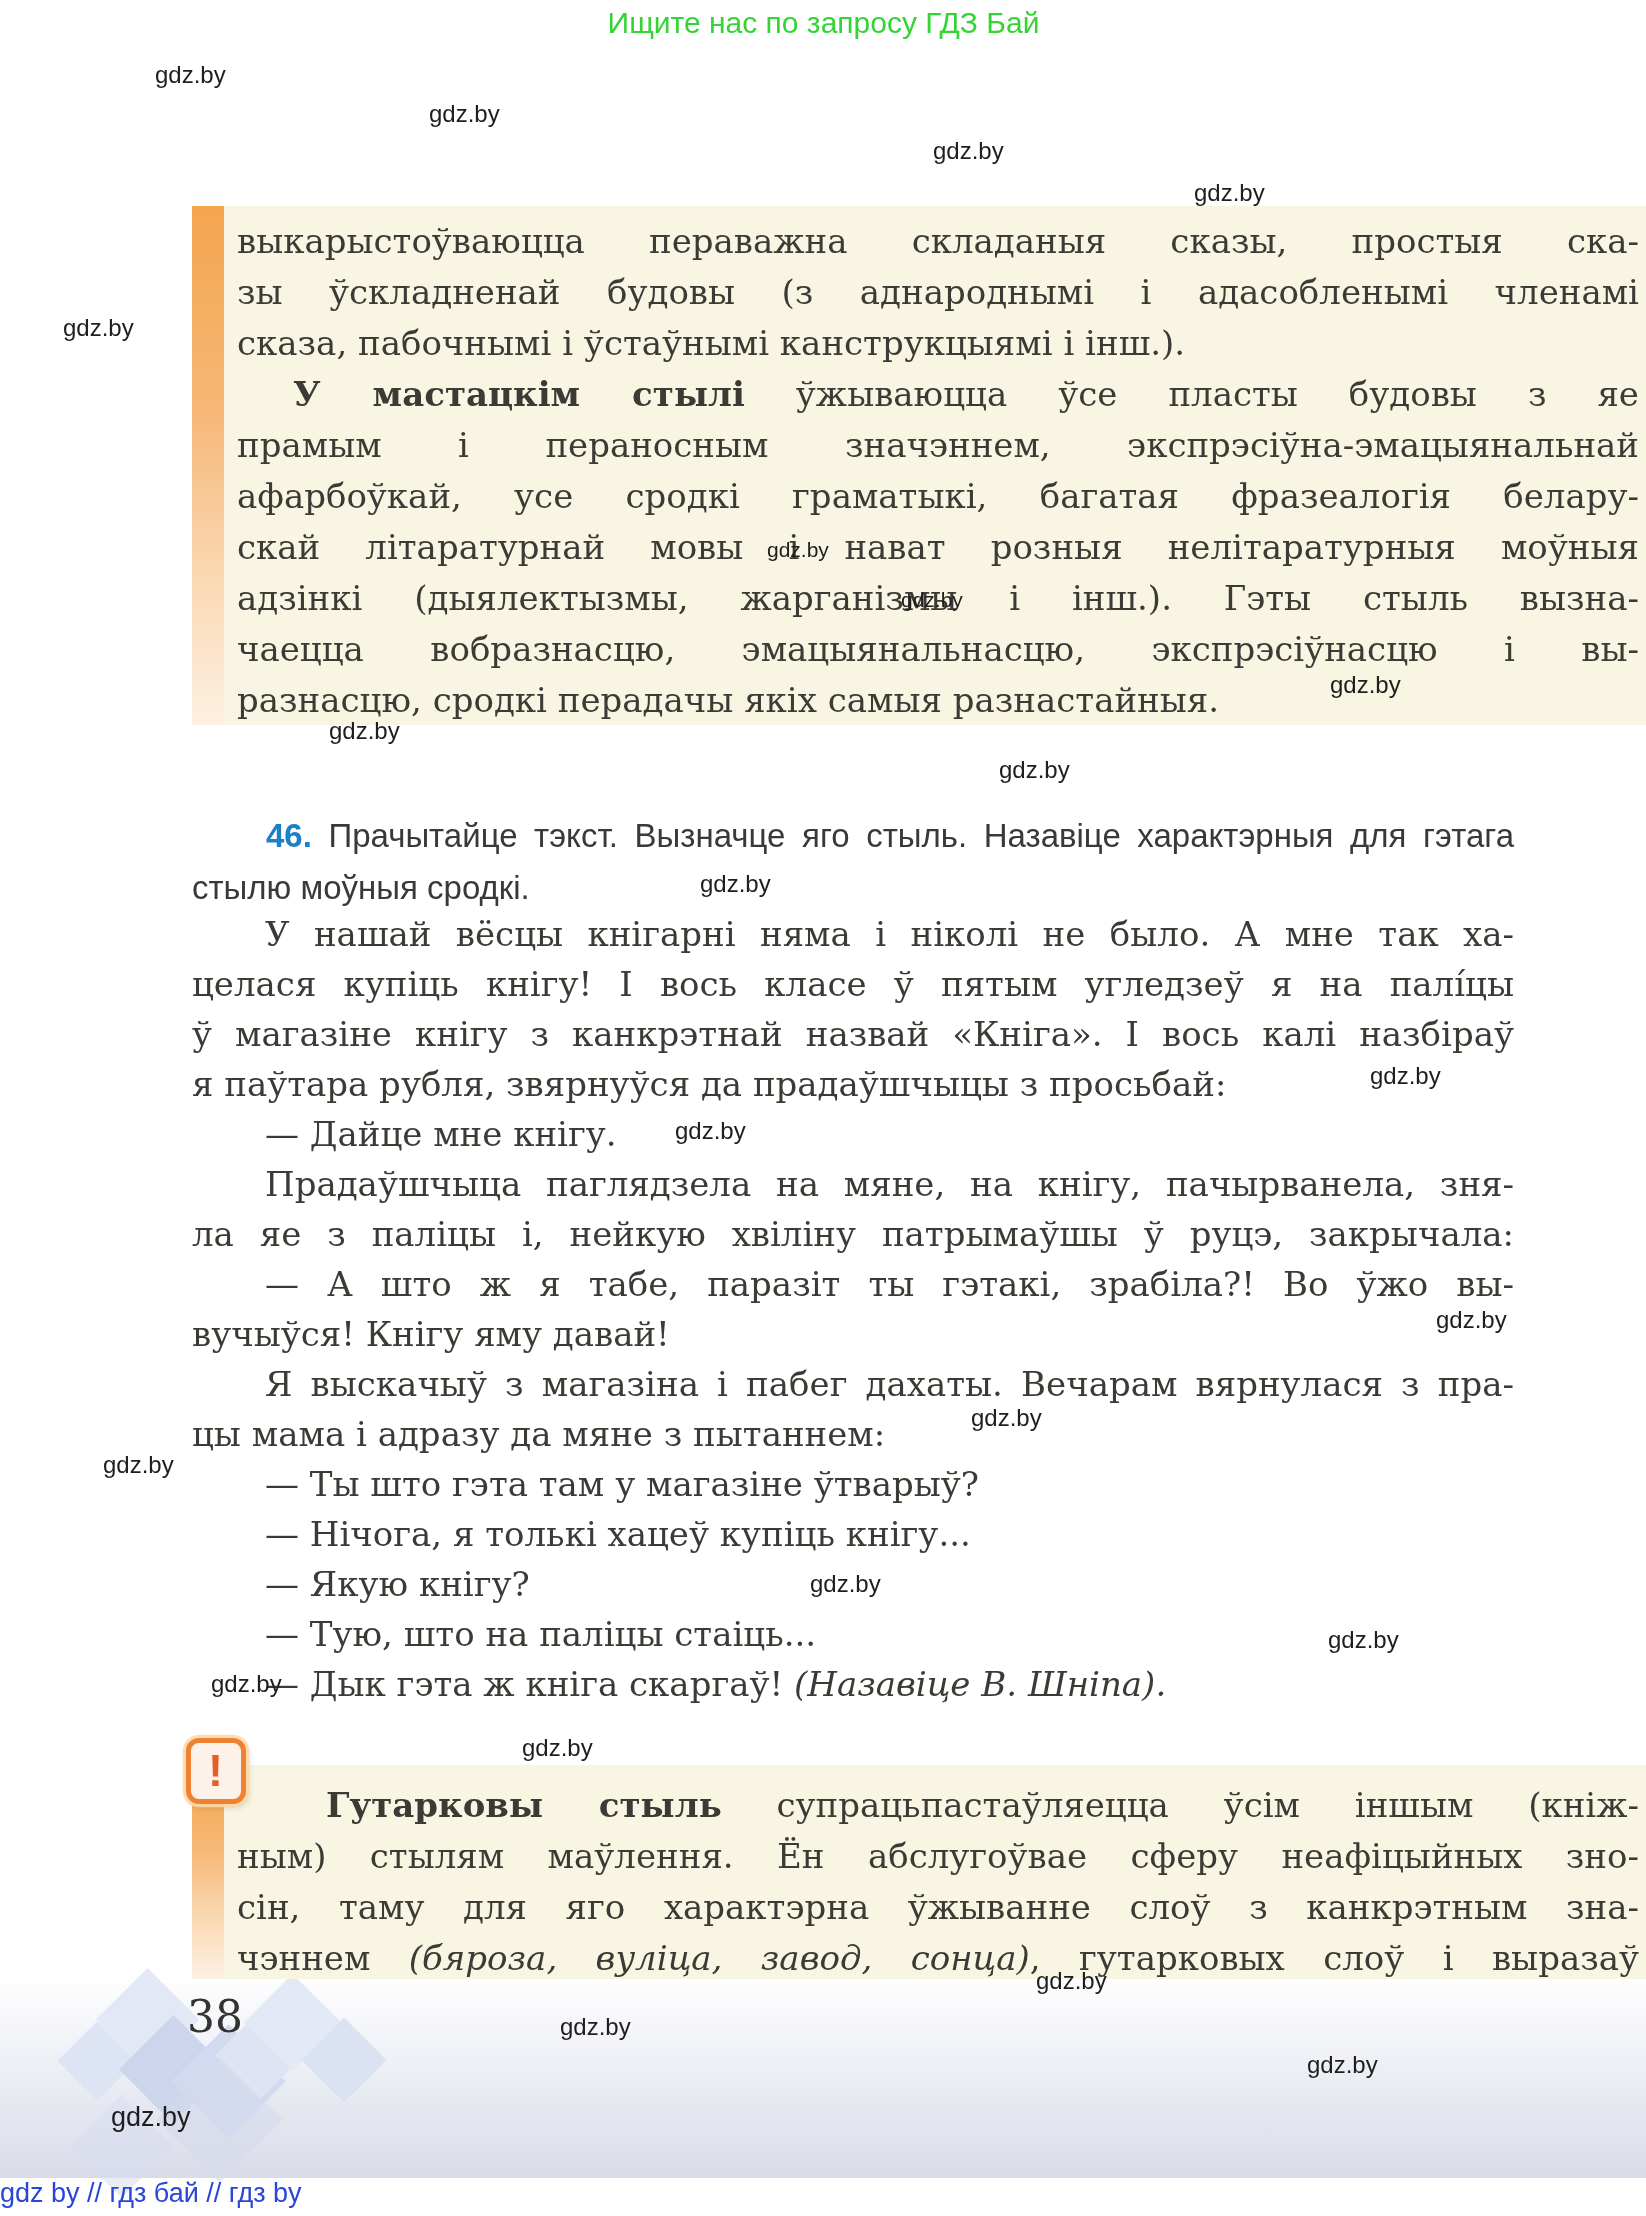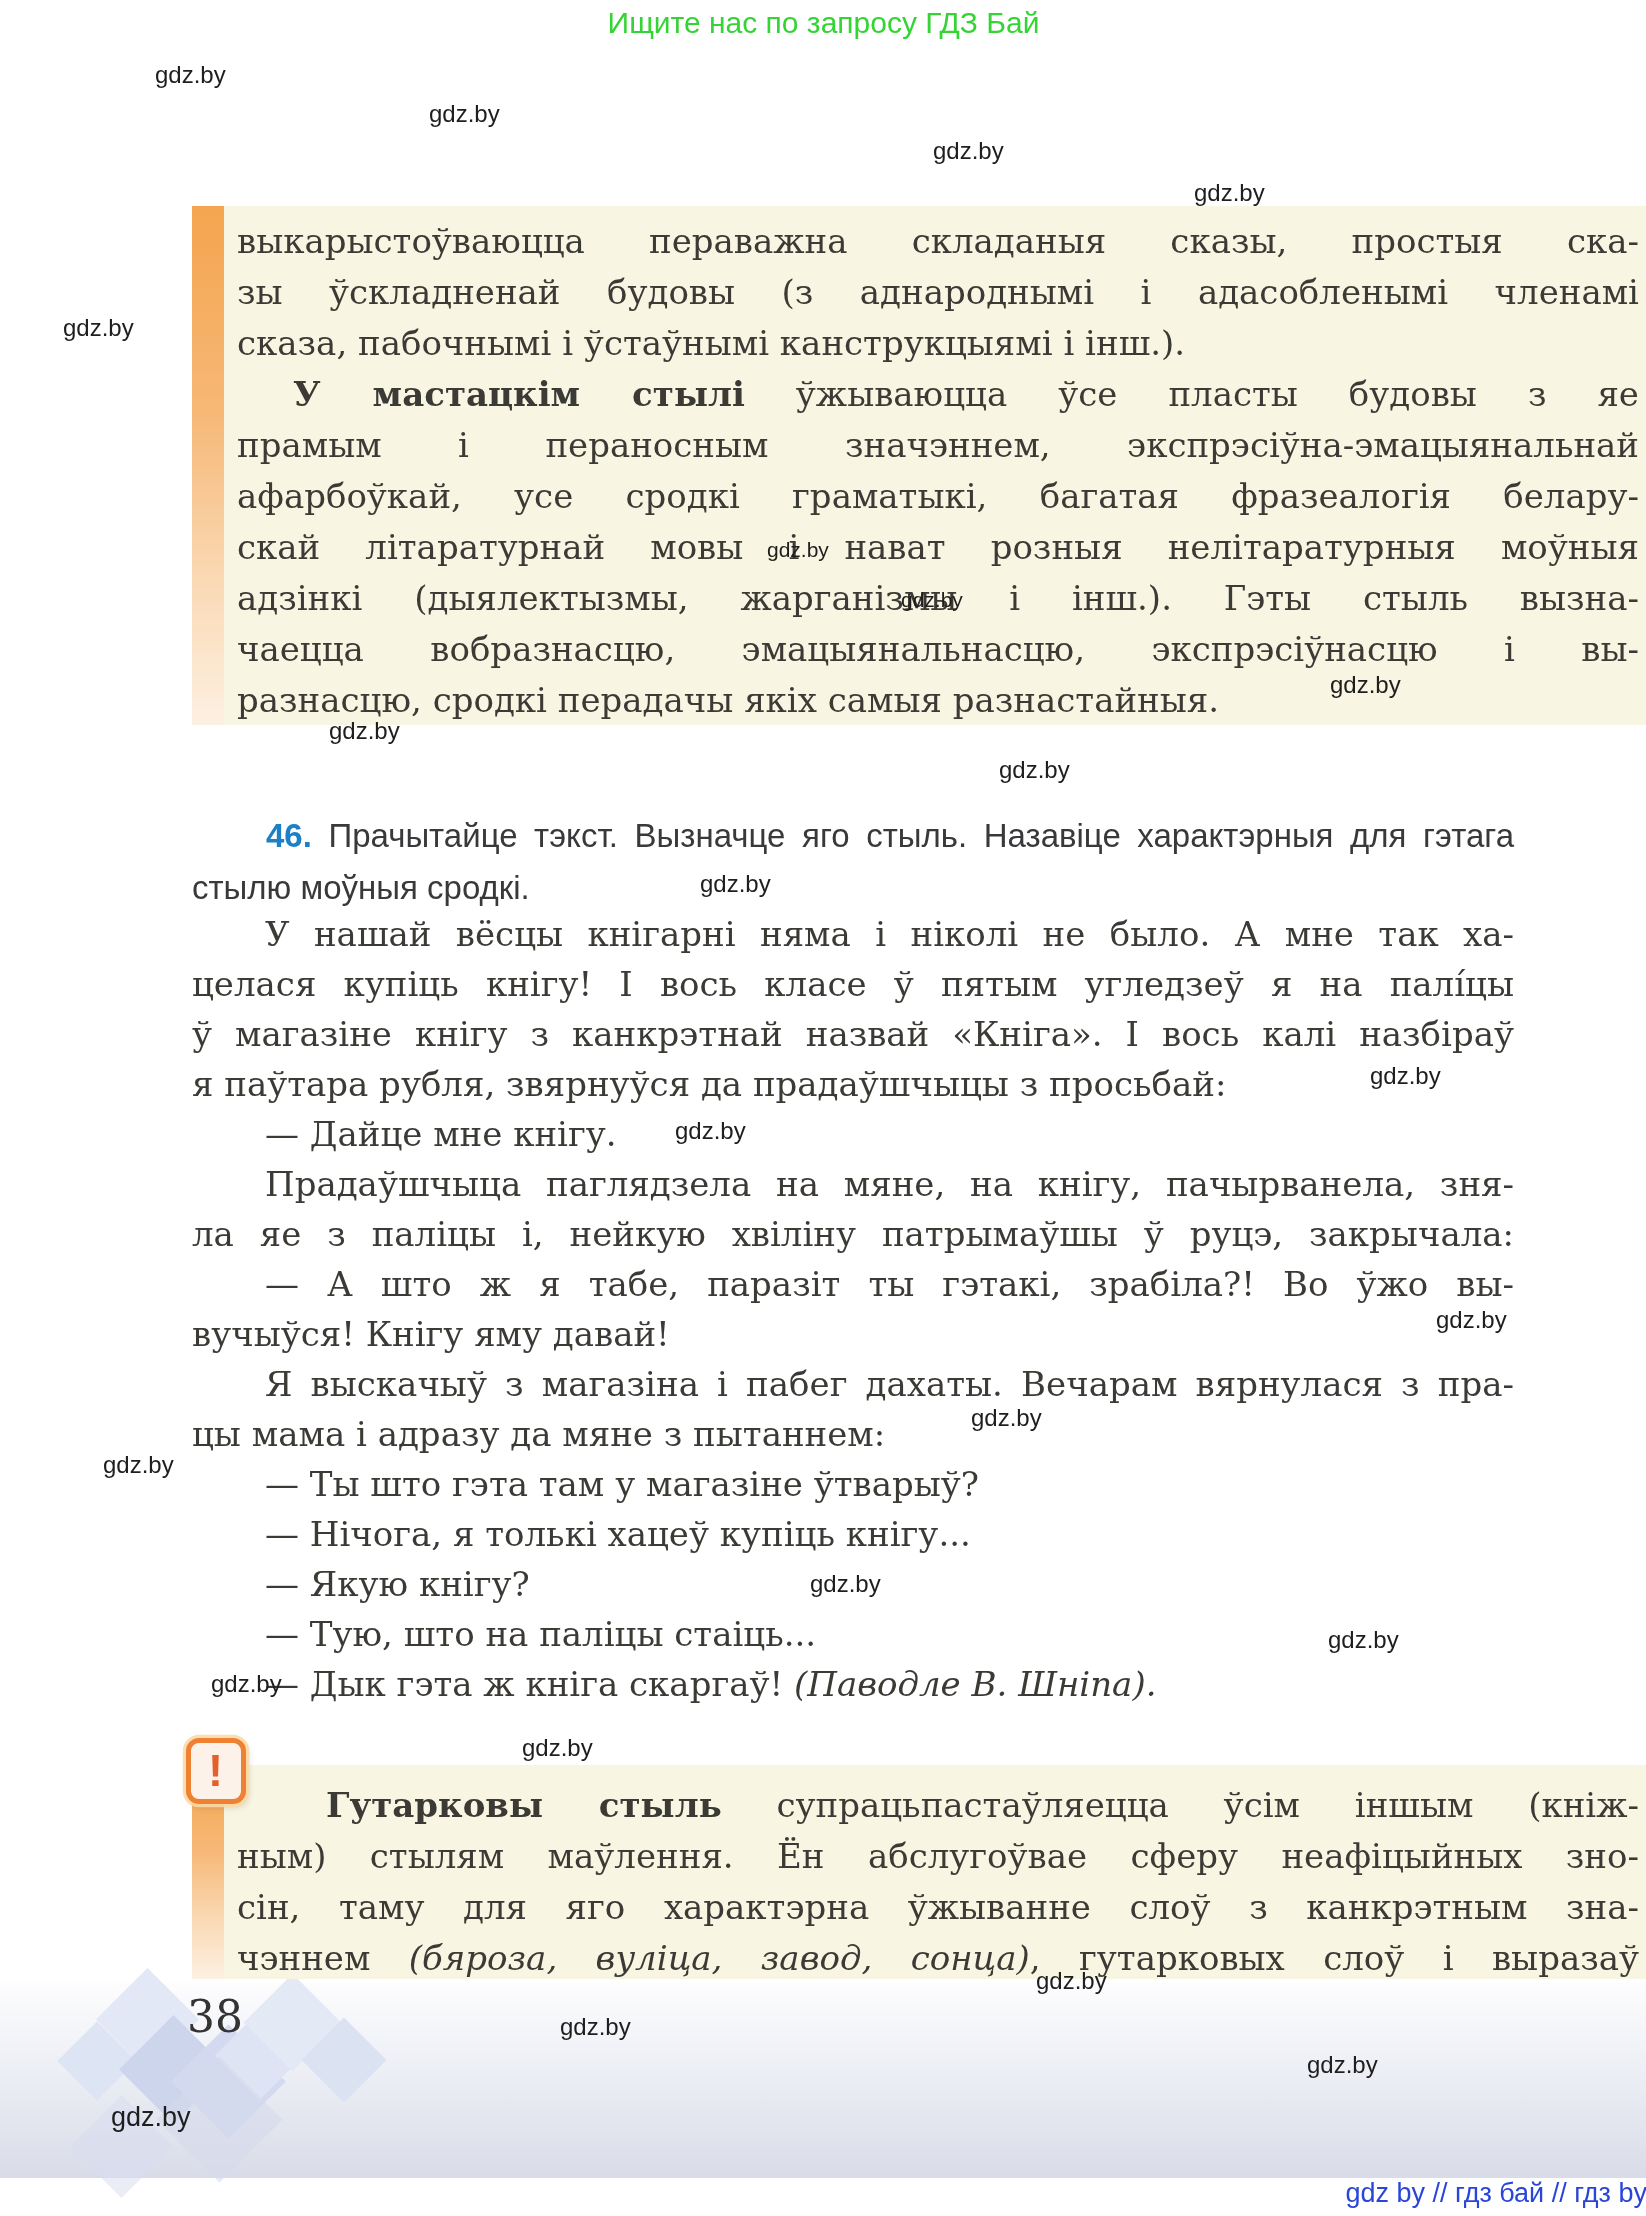--- a/index.html
+++ b/index.html
@@ -37,21 +37,21 @@
     background:#fdf2ea;border:5.6px solid #ee8132;border-radius:13px;
     box-shadow:0 0 0 3.2px rgba(252,217,166,.9),2.4px 3.2px 6.4px rgba(0,0,0,.12);
     display:flex;align-items:center;justify-content:center;
     font-family:"Liberation Sans",sans-serif;font-weight:bold;font-size:45px;color:#e55f2b;z-index:3;}
   
   .band{position:absolute;left:0;top:1983px;width:1647px;height:195px;z-index:0;
     background:linear-gradient(180deg,#fdfdfe 0%,#ebedf4 50%,#d9dbe8 100%);}
   .diamond{position:absolute;transform:rotate(45deg);z-index:1;}
   .pagenum{position:absolute;left:187px;top:1991px;font-size:44px;color:#333333;z-index:4;
            font-family:"DejaVu Serif",serif;}
-  .footer{position:absolute;left:0;top:2178px;width:100%;text-align:right;z-index:5;
+  .footer{position:absolute;left:0;top:2178px;width:100%;text-align:left;z-index:5;
           font-family:"Liberation Sans",sans-serif;font-size:27px;color:#2946d9;}
 </style>
 </head>
 <body>
 
 <div class="page">
 
   <div class="promo">Ищите нас по запросу ГДЗ Бай</div>
 
   <span class="wm" style="left:155px;top:61px">gdz.by</span>
@@ -109,21 +109,21 @@
     <div class="j ind">Прадаўшчыца паглядзела на мяне, на кнігу, пачырванела, зня-</div>
     <div class="j">ла яе з паліцы і, нейкую хвіліну патрымаўшы ў руцэ, закрычала:</div>
     <div class="j ind">— А што ж я табе, паразіт ты гэтакі, зрабіла?! Во ўжо вы-</div>
     <div class="e">вучыўся! Кнігу яму давай!</div>
     <div class="j ind">Я выскачыў з магазіна і пабег дахаты. Вечарам вярнулася з пра-</div>
     <div class="e">цы мама і адразу да мяне з пытаннем:</div>
     <div class="e ind">— Ты што гэта там у магазіне ўтварыў?</div>
     <div class="e ind">— Нічога, я толькі хацеў купіць кнігу...</div>
     <div class="e ind">— Якую кнігу?</div>
     <div class="e ind">— Тую, што на паліцы стаіць...</div>
-    <div class="e ind"><span>— Дык гэта ж кніга скаргаў! </span><span class="it">(Паводле В. Шніпа).</span></div>
+    <div class="e ind"><span>— Дык гэта ж кніга скаргаў! </span><span class="it">(Назавіце В. Шніпа).</span></div>
   </div>
 
   <div class="rule-block" id="rule-bottom">
     <div class="exc-icon">!</div>
     <div class="rule-bar"></div>
     <div class="rule-content">
       <div class="j ind2"><span class="bld">Гутарковы стыль</span><span> супрацьпастаўляецца ўсім іншым (кніж-</span></div>
       <div class="j">ным) стылям маўлення. Ён абслугоўвае сферу неафіцыйных зно-</div>
       <div class="j">сін, таму для яго характэрна ўжыванне слоў з канкрэтным зна-</div>
       <div class="j"><span>чэннем </span><span class="it">(бяроза, вуліца, завод, сонца)</span><span>, гутарковых слоў і выразаў</span></div>

